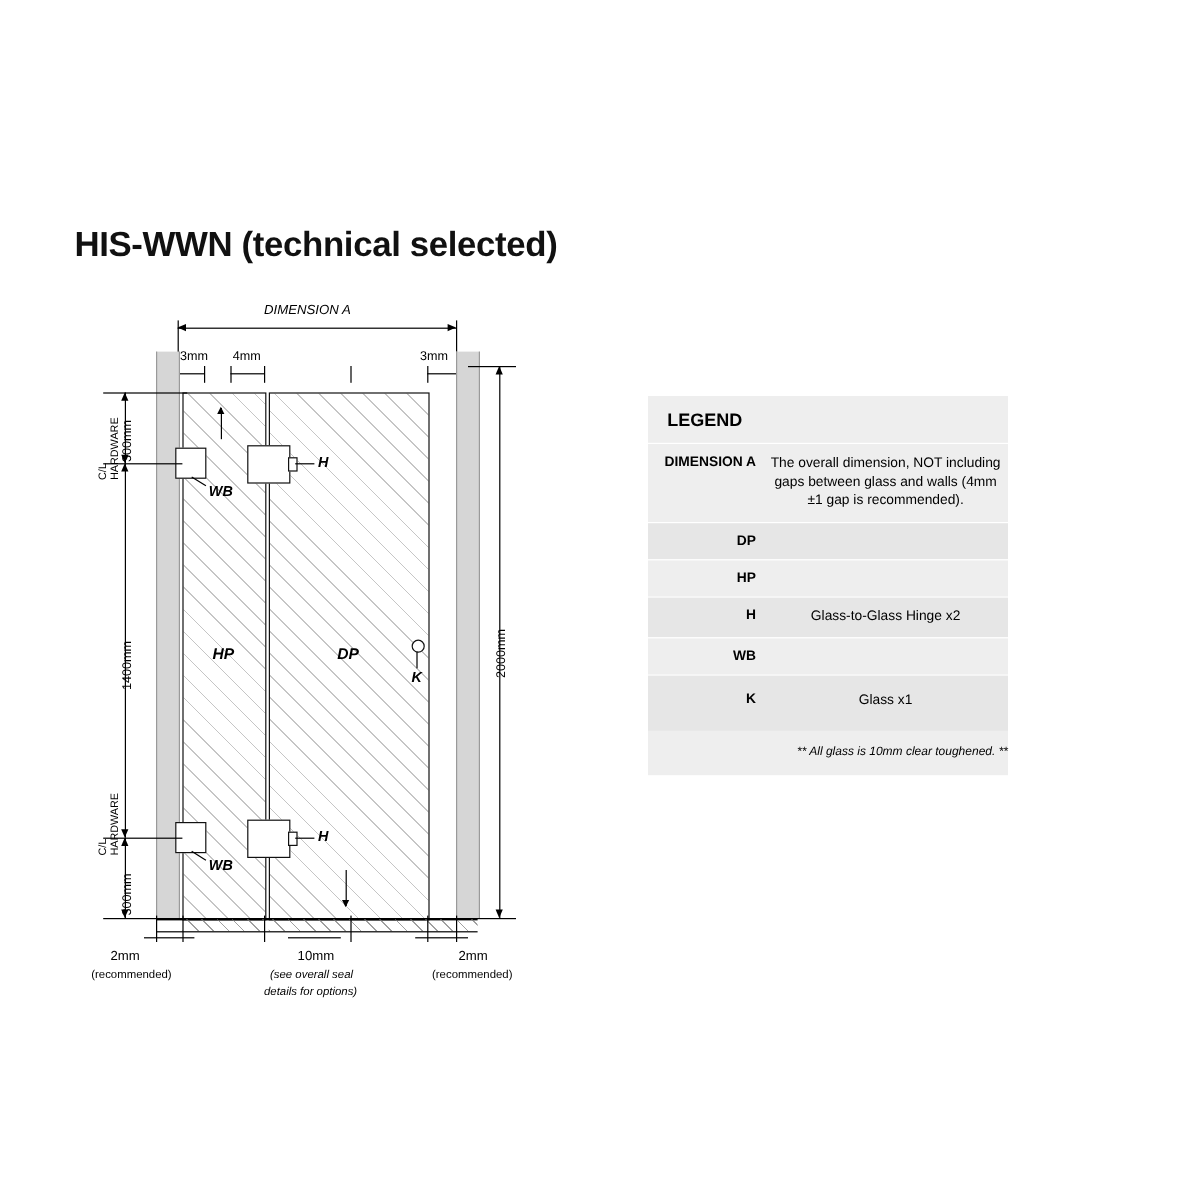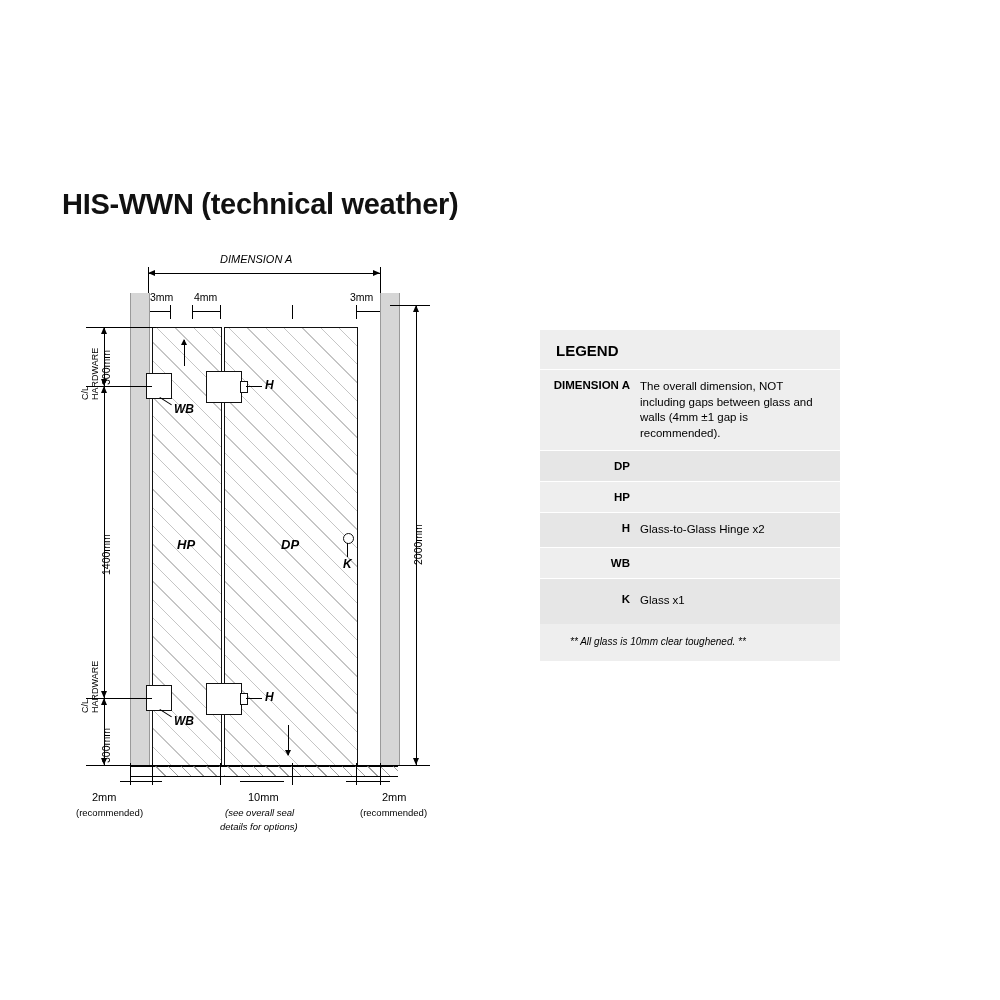--- a/index.html
+++ b/index.html
@@ -141,34 +141,36 @@
     width: 100px;
     flex: 0 0 100px;
     text-align: right;
     padding-right: 10px;
     font-weight: bold;
     font-size: 11.5px;
     box-sizing: border-box;
   }
   .legend-val {
     flex: 1 1 auto;
-    padding-right: 20px;
+    padding-right: 4px;
     line-height: 1.35;
+    text-align: center;
   }
   .legend-val.wide { white-space: nowrap; }
   .legend-note {
     padding: 12px 0 14px 30px;
     font-size: 10px;
     font-style: italic;
+    text-align: right;
   }
 </style>
 </head>
 <body>
 
-<div id="page-title">HIS-WWN (technical weather)</div>
+<div id="page-title">HIS-WWN (technical selected)</div>
 
 <div id="drawing">
 
   <div class="lbl lbl-i" style="left:160px; top:8px; font-size:11px;">DIMENSION A</div>
   <div class="hline" style="left:88px; top:28px; width:232px;"></div>
   <div class="ah ah-l" style="left:88px; top:24.5px;"></div>
   <div class="ah ah-r" style="left:313px; top:24.5px;"></div>
   <div class="vline" style="left:88px; top:22px; height:38px;"></div>
   <div class="vline" style="left:320px; top:22px; height:38px;"></div>
 

